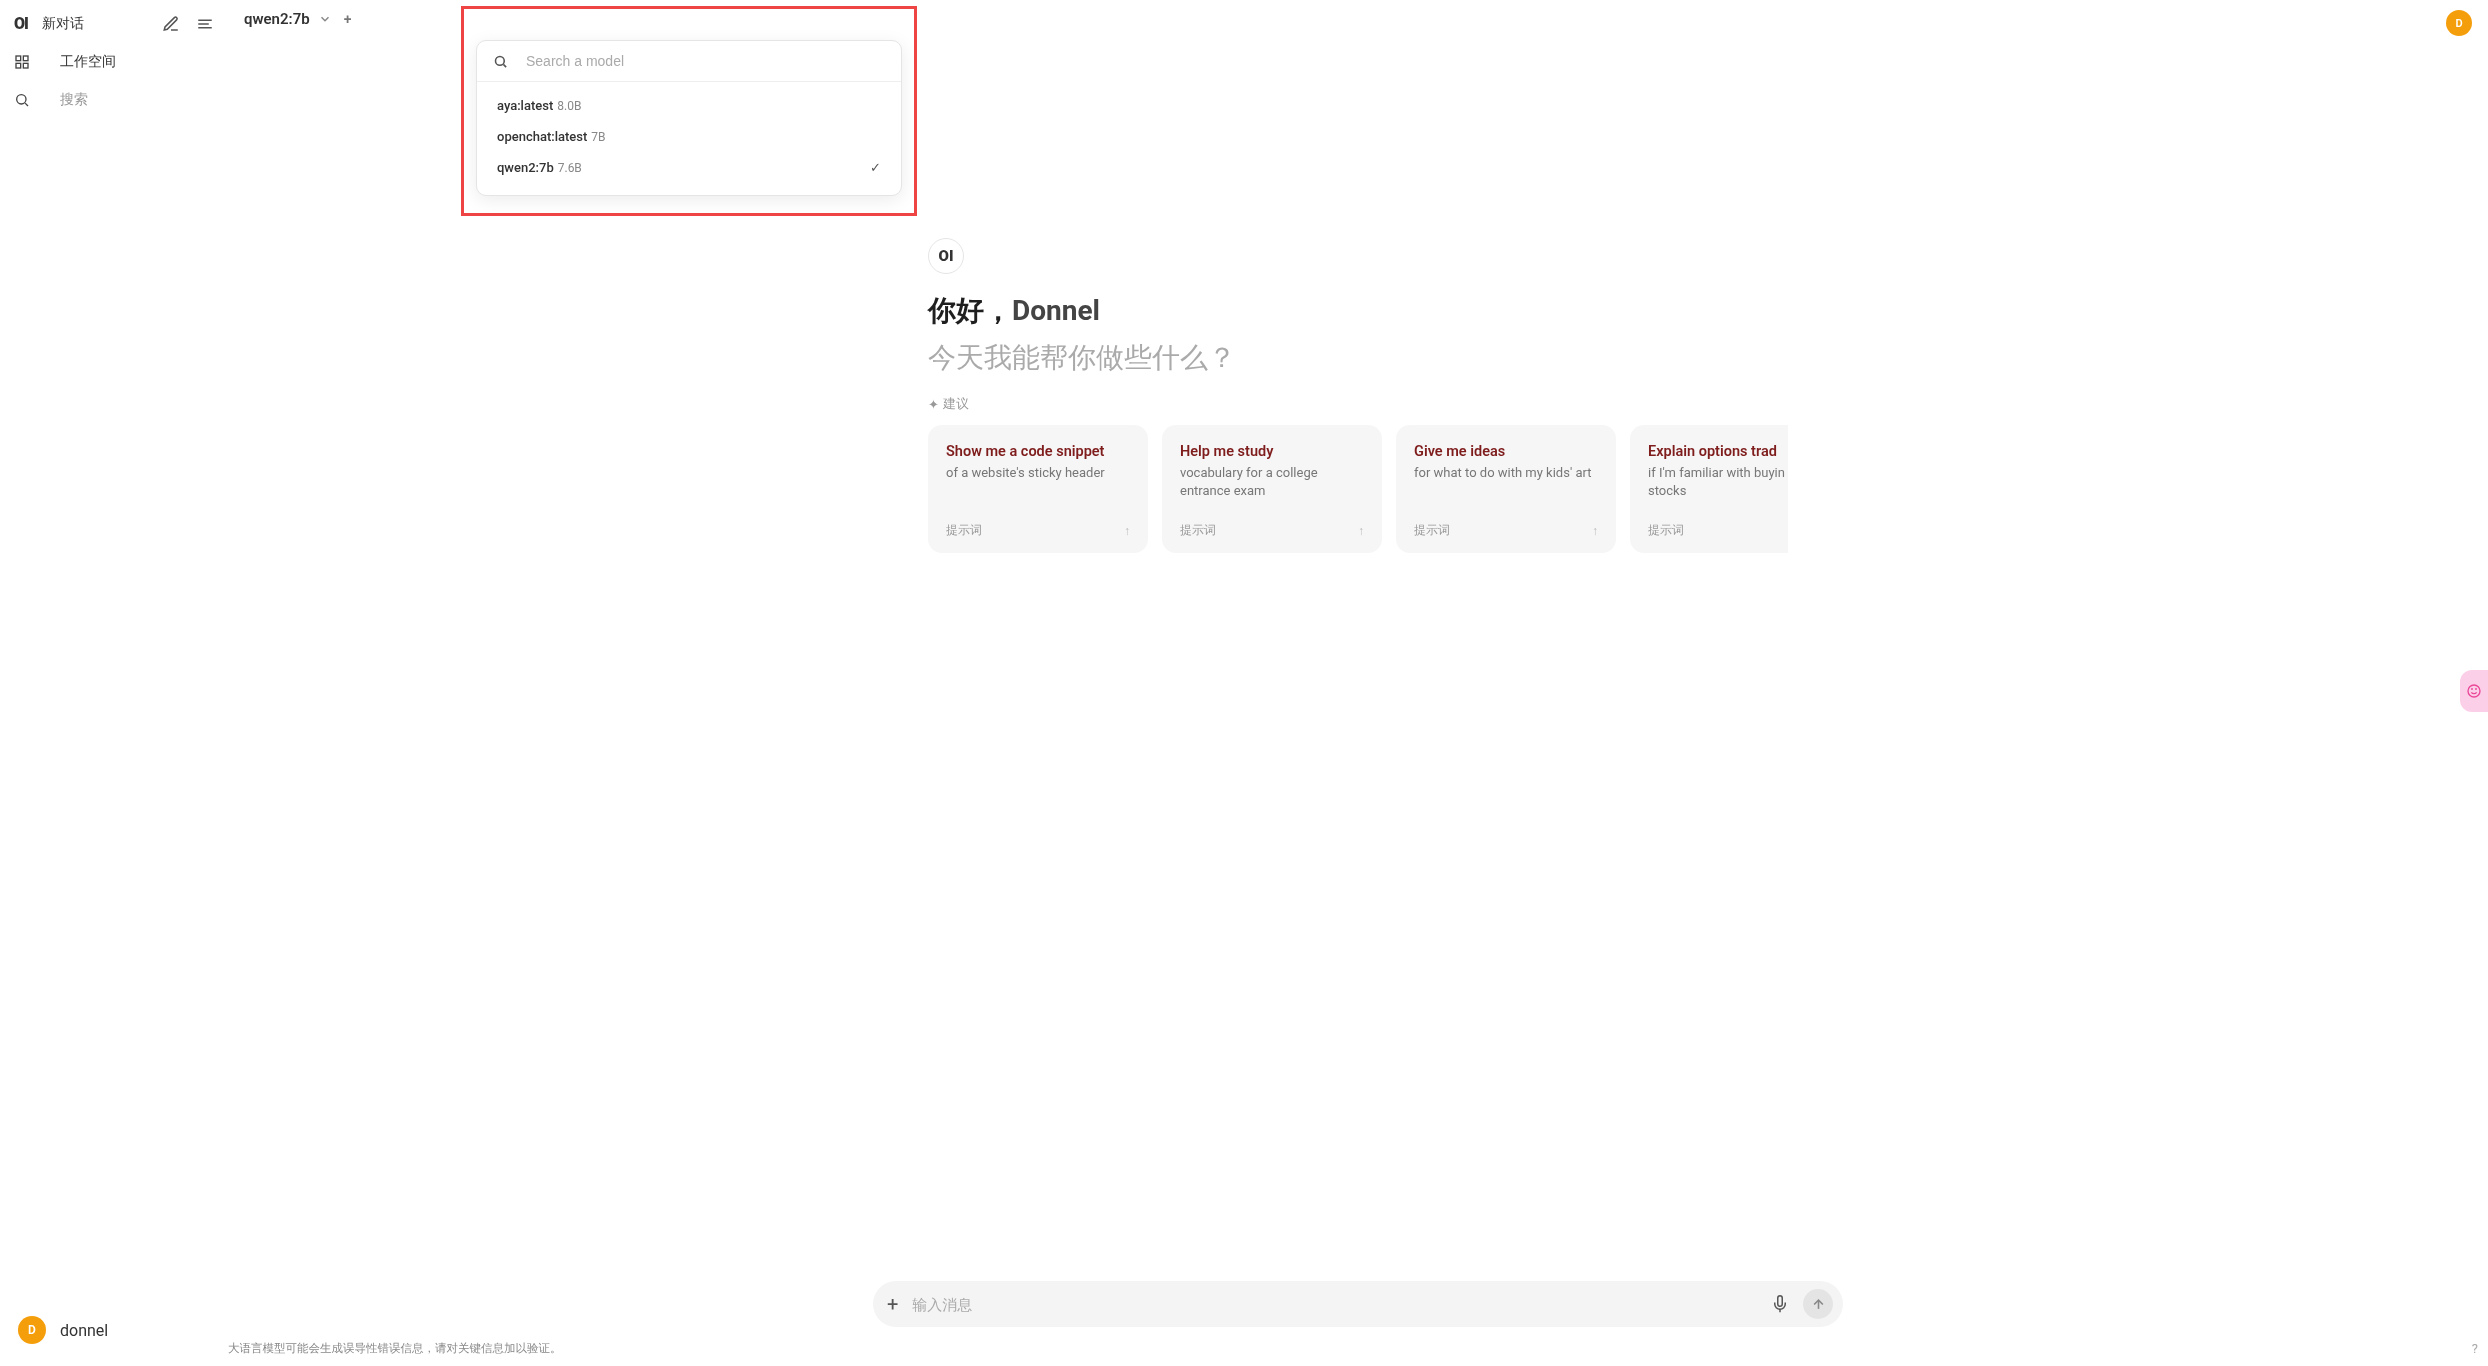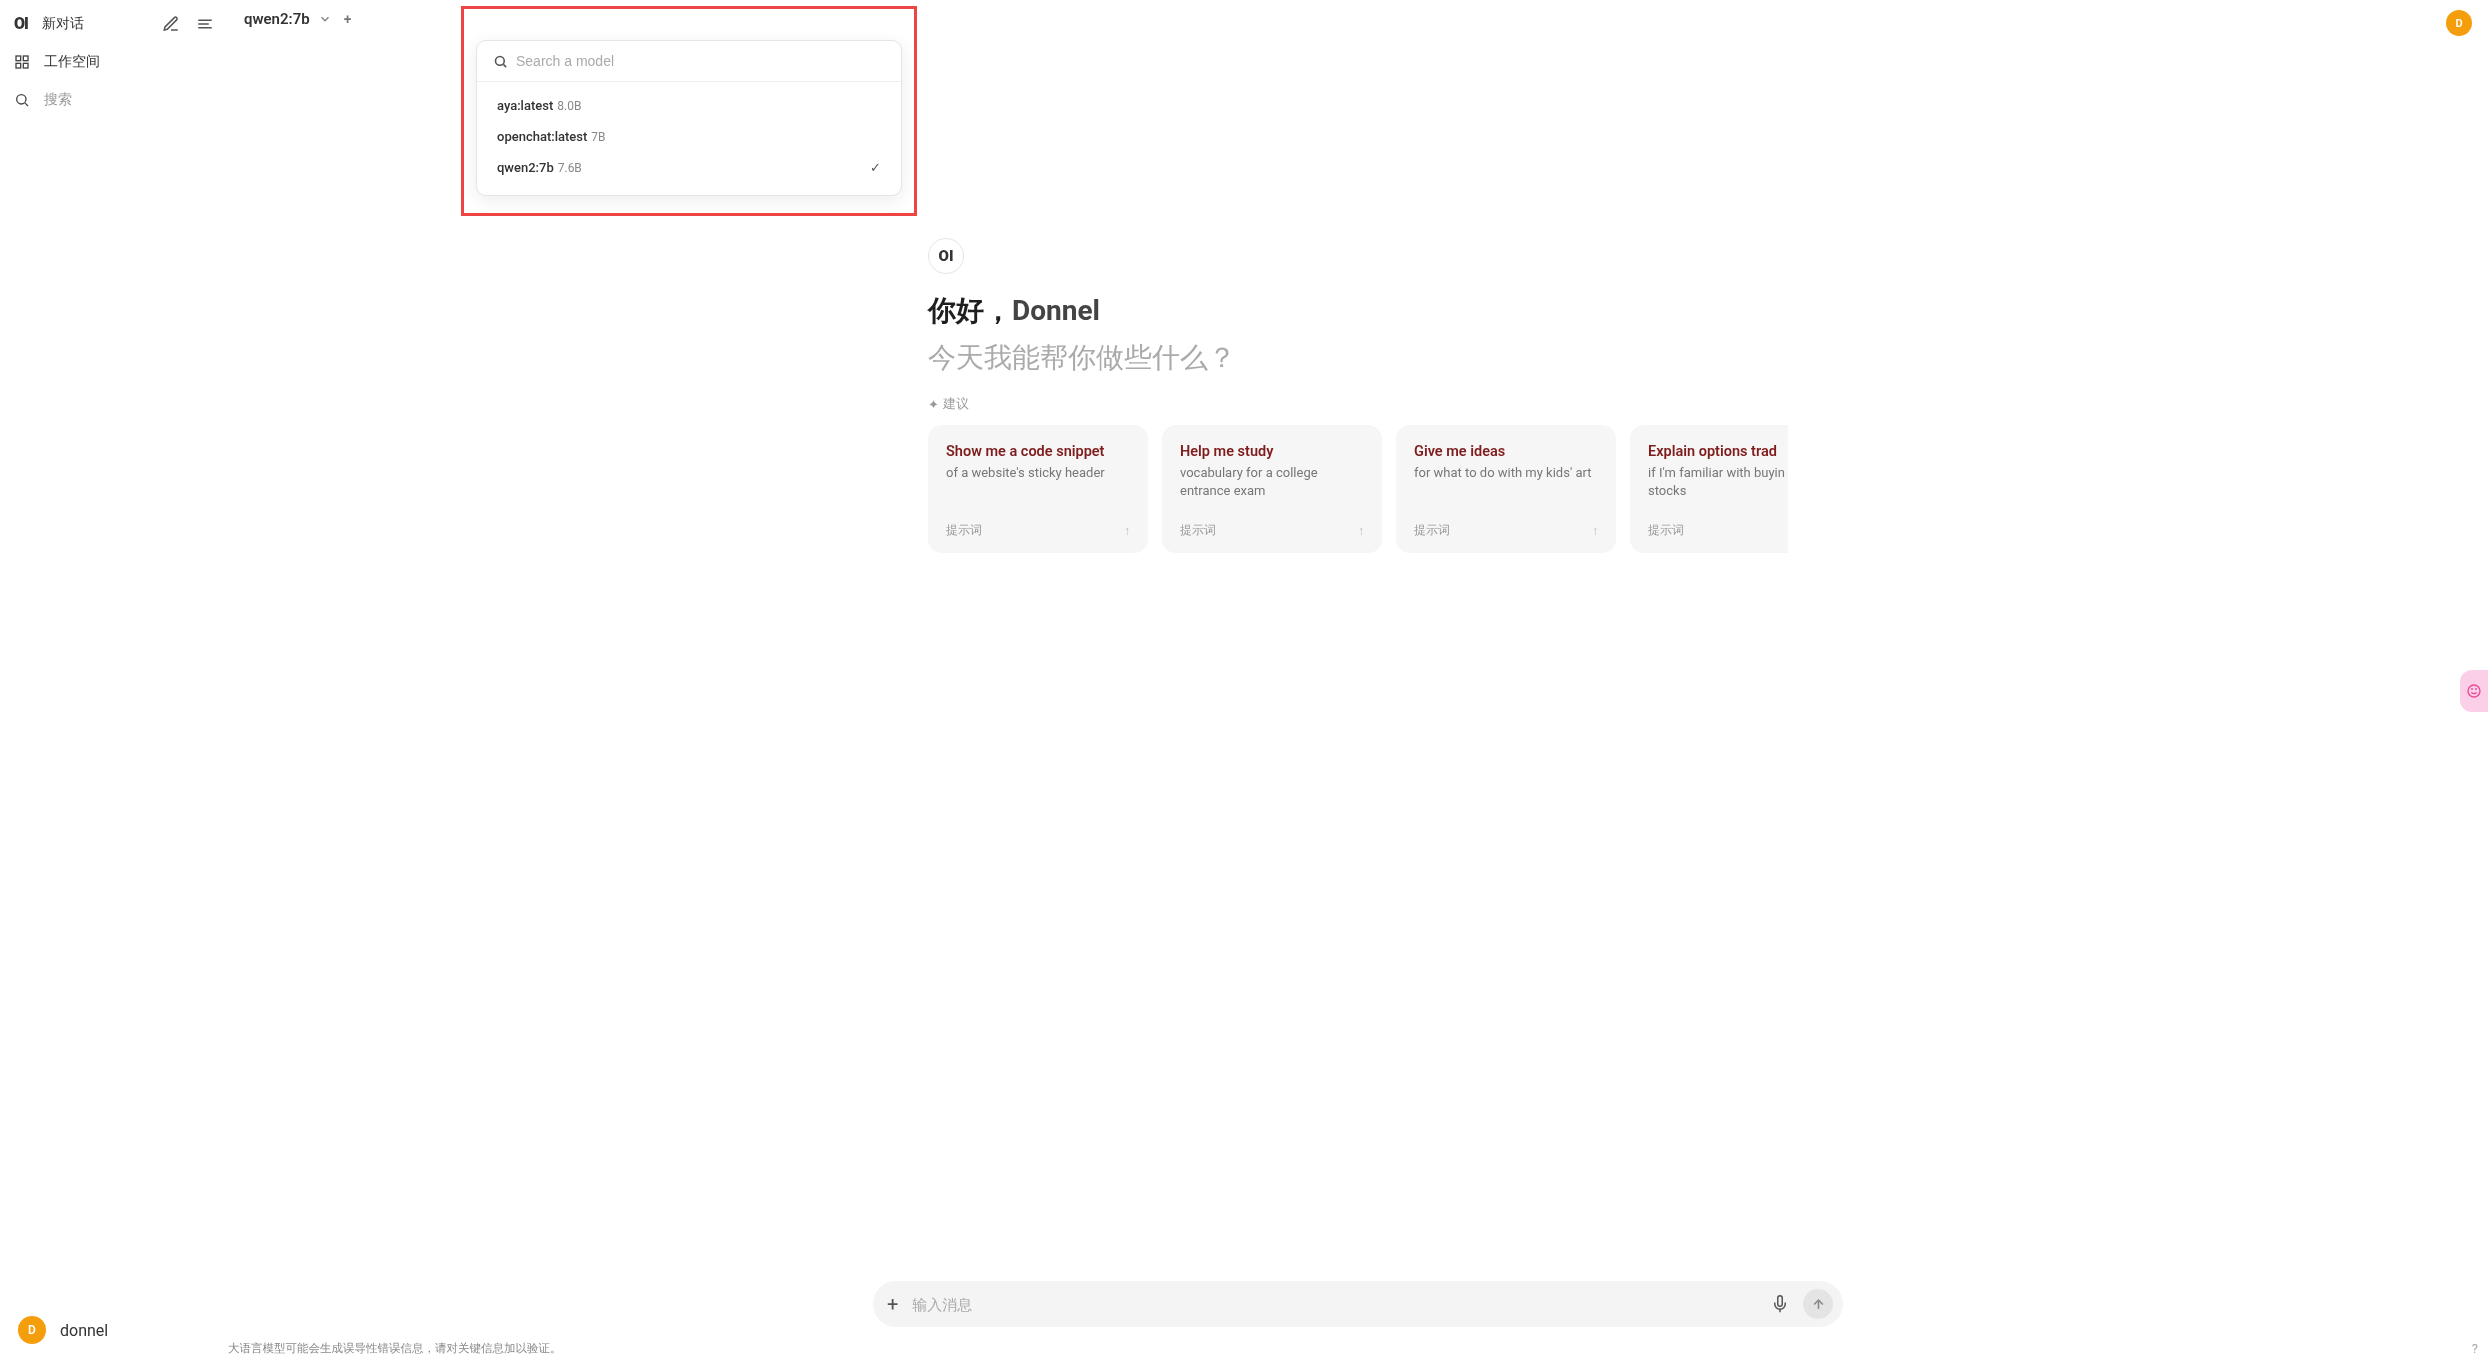--- a/index.html
+++ b/index.html
@@ -8,38 +8,38 @@
 
   
   .sidebar { width: 228px; height: 100%; padding: 14px 14px 14px 14px; display: flex; flex-direction: column; flex-shrink: 0; }
   .sidebar-top { display: flex; flex-direction: column; gap: 20px; }
   .sidebar-row { display: flex; align-items: center; justify-content: space-between; }
   .sidebar-row-left { display: flex; align-items: center; gap: 14px; }
   .logo { font-weight: 900; font-size: 16px; letter-spacing: -1px; }
   .sidebar-label { font-size: 14px; color: #333; }
   .sidebar-icons { display: flex; gap: 16px; }
   .icon-btn { cursor: pointer; display: inline-flex; align-items: center; justify-content: center; color: #555; }
-  .sidebar-item { display: flex; align-items: center; gap: 14px; cursor: pointer; font-size: 14px; color: #444; }
+  .sidebar-item { display: flex; align-items: center; gap: 30px; cursor: pointer; font-size: 14px; color: #444; }
   .sidebar-item.search .sidebar-label { color: #999; }
   .sidebar-bottom { margin-top: auto; display: flex; align-items: center; gap: 14px; padding: 8px 4px; cursor: pointer; }
   .avatar-sm { width: 28px; height: 28px; border-radius: 50%; background: #f59e0b; color: #fff; font-size: 12px; font-weight: 600; display: flex; align-items: center; justify-content: center; }
 
   
   .main { flex: 1; height: 100%; display: flex; flex-direction: column; position: relative; }
   .topbar { padding: 10px 16px; display: flex; align-items: center; position: relative; }
   .model-picker { display: flex; align-items: center; gap: 8px; font-size: 15px; font-weight: 600; color: #333; cursor: pointer; }
   .add-model { color: #777; margin-left: 4px; font-size: 14px; cursor: pointer; }
   .top-avatar { position: absolute; top: 10px; right: 16px; width: 26px; height: 26px; border-radius: 50%; background: #f59e0b; color: #fff; font-size: 11px; font-weight: 600; display: flex; align-items: center; justify-content: center; cursor: pointer; }
 
   
   .highlight-box { position: absolute; top: 6px; left: 233px; width: 456px; height: 210px; border: 3px solid #ef4444; pointer-events: none; z-index: 20; }
 
   
   .dropdown { position: absolute; top: 40px; left: 248px; width: 426px; background: #fff; border: 1px solid #e5e5e5; border-radius: 10px; box-shadow: 0 4px 18px rgba(0,0,0,0.08); z-index: 10; padding-bottom: 4px; }
-  .dropdown-search { display: flex; align-items: center; gap: 8px; padding: 12px 16px; border-bottom: 1px solid #eee; }
+  .dropdown-search { display: flex; align-items: center; gap: 18px; padding: 12px 16px; border-bottom: 1px solid #eee; }
   .dropdown-search input { border: none; outline: none; font-size: 14px; flex: 1; color: #555; }
   .dropdown-search input::placeholder { color: #aaa; }
   .dropdown-list { padding: 8px 0; }
   .dropdown-item { display: flex; align-items: center; justify-content: space-between; padding: 8px 20px; font-size: 13px; cursor: pointer; }
   .dropdown-item .name { color: #333; font-weight: 500; }
   .dropdown-item .size { color: #888; margin-left: 4px; font-weight: 400; font-size: 12px; }
   .dropdown-item .check { color: #555; }
 
   
   .center { flex: 1; display: flex; flex-direction: column; align-items: center; padding-top: 200px; overflow: hidden; }

